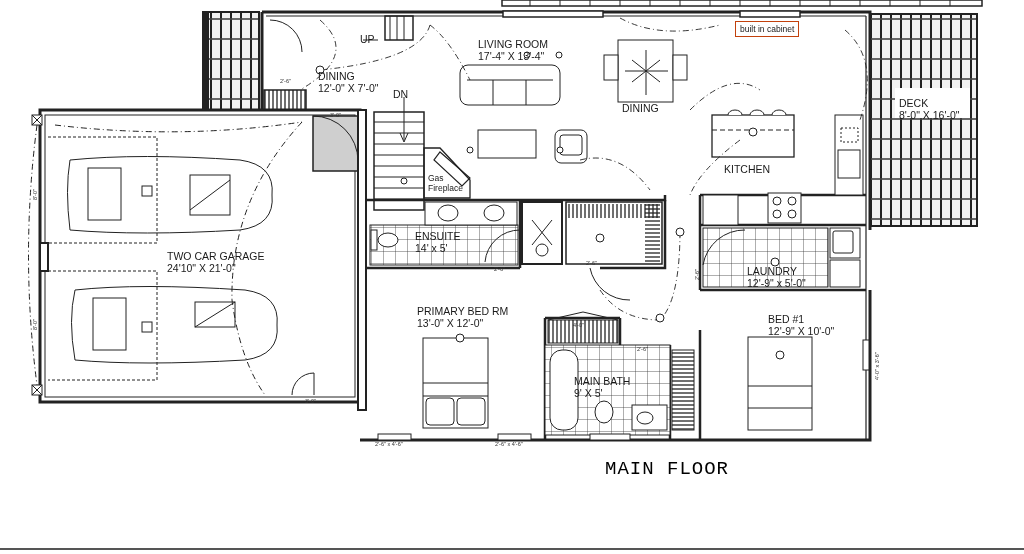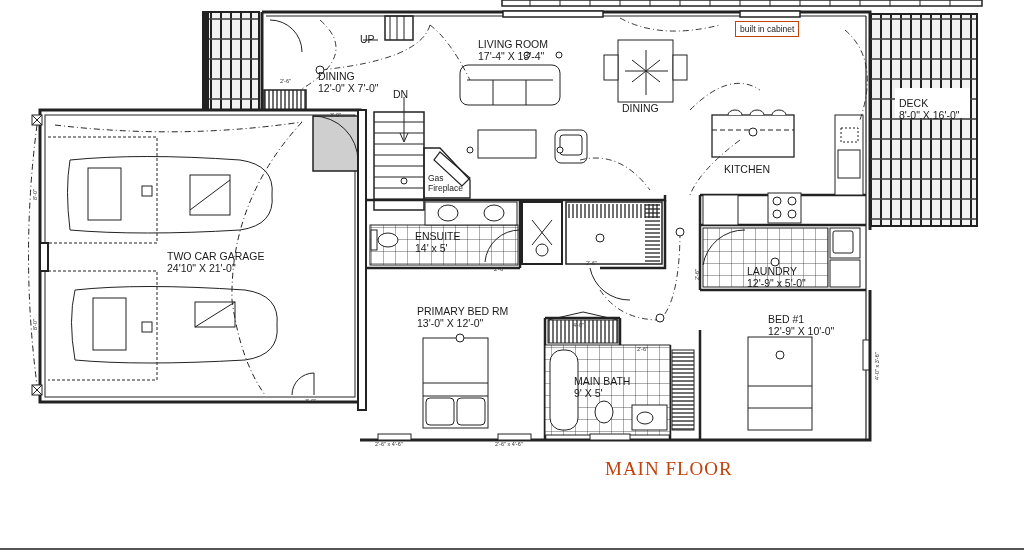--- a/index.html
+++ b/index.html
@@ -2,21 +2,21 @@
 <html><head>
 <meta charset="utf-8">
 <style>
   html, body { margin:0; padding:0; background:#ffffff; }
   body { width:1024px; height:554px; overflow:hidden; position:relative; font-family:"Liberation Sans", sans-serif; color:#1a1a1a; }
   #plan { position:absolute; left:0; top:0; width:1024px; height:554px; }
   .lbl { position:absolute; font-family:"Liberation Sans", sans-serif; font-size:10.5px; line-height:12px; color:#1a1a1a; white-space:nowrap; }
   .lbl .dim { display:block; }
   .small { font-size:8.5px; }
   .tiny { position:absolute; font-size:5.5px; color:#333; white-space:nowrap; font-family:"Liberation Sans", sans-serif; }
-  .title { position:absolute; left:605px; top:458px; font-family:Liberation Serif, serif; font-size:19px; letter-spacing:1px; color:#c2410c; }
+  .title { position:absolute; left:605px; top:458px; font-family:Liberation Mono, monospace; font-size:19px; letter-spacing:1px; color:#000000; }
   .bottomline { position:absolute; left:0; top:548px; width:1024px; height:2px; background:#555; }
   .vtiny { position:absolute; font-size:5.5px; color:#333; transform:rotate(-90deg); transform-origin:left top; white-space:nowrap; font-family:"Liberation Sans", sans-serif; }
 </style>
 </head>
 <body>
 
 <svg id="plan" viewBox="0 0 1024 554" xmlns="http://www.w3.org/2000/svg">
   <defs>
     <pattern id="tile" width="12" height="12" patternUnits="userSpaceOnUse">
       <rect width="12" height="12" fill="#fff"></rect>

